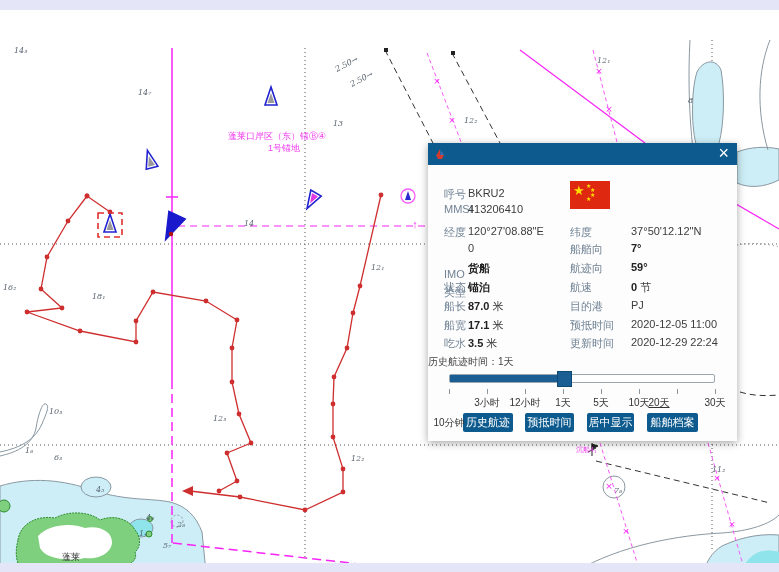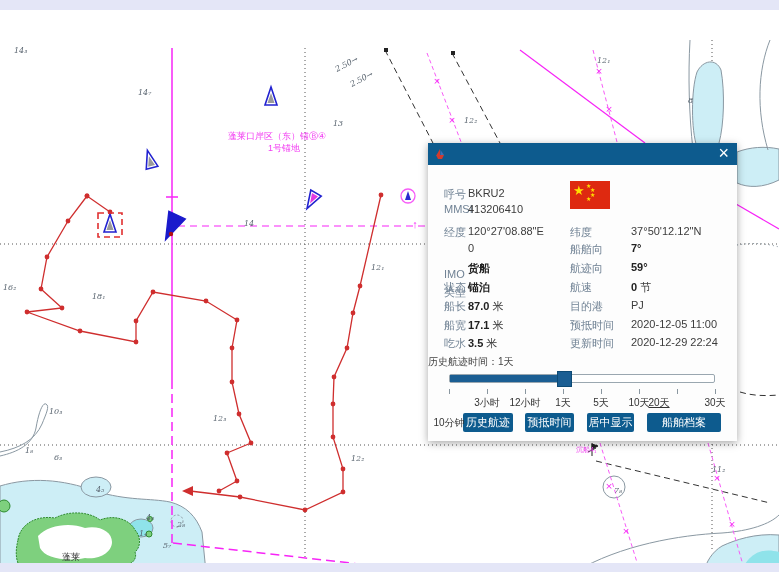--- a/index.html
+++ b/index.html
@@ -286,21 +286,21 @@
     <div id="slider">
       <div id="slider-track"></div>
       <div id="slider-fill" style="width: 114px;"></div>
       <div id="slider-handle" style="left: 108px;"></div>
     </div>
     <div id="slider-ticks"></div>
 
     <button class="dlg-btn" style="left: 35px; width: 50px;">历史航迹</button>
     <button class="dlg-btn" style="left: 97px; width: 49px;">预抵时间</button>
     <button class="dlg-btn" style="left: 159px; width: 47px;">居中显示</button>
-    <button class="dlg-btn" style="left: 219px; width: 74px;">船舶档案</button>
+    <button class="dlg-btn" style="left: 219px; width: 51px;">船舶档案</button>
   <div class="tickmark" style="left: 21px;"></div>
       <span class="ticklab" style="left: 21px; margin-top: 20px;">10分钟</span>
       <div class="tickmark" style="left: 59px;"></div>
       <span class="ticklab" style="left: 59px;">3小时</span>
       <div class="tickmark" style="left: 97px;"></div>
       <span class="ticklab" style="left: 97px;">12小时</span>
       <div class="tickmark" style="left: 135px;"></div>
       <span class="ticklab" style="left: 135px;">1天</span>
       <div class="tickmark" style="left: 173px;"></div>
       <span class="ticklab" style="left: 173px;">5天</span>

